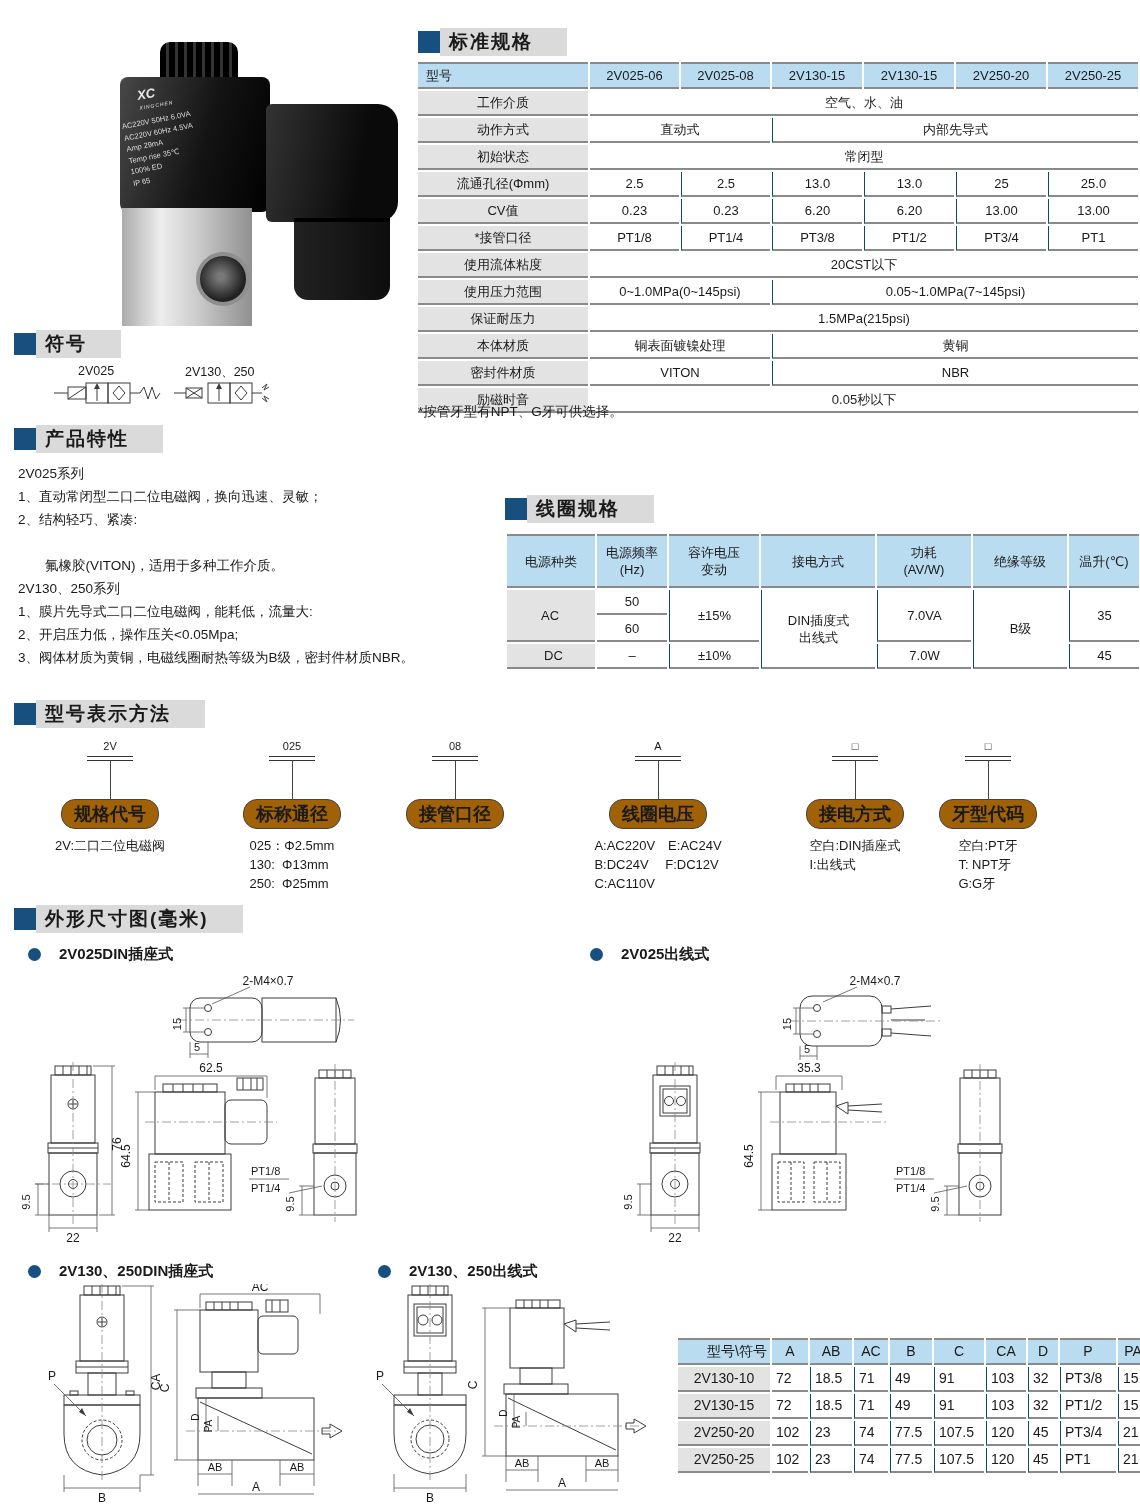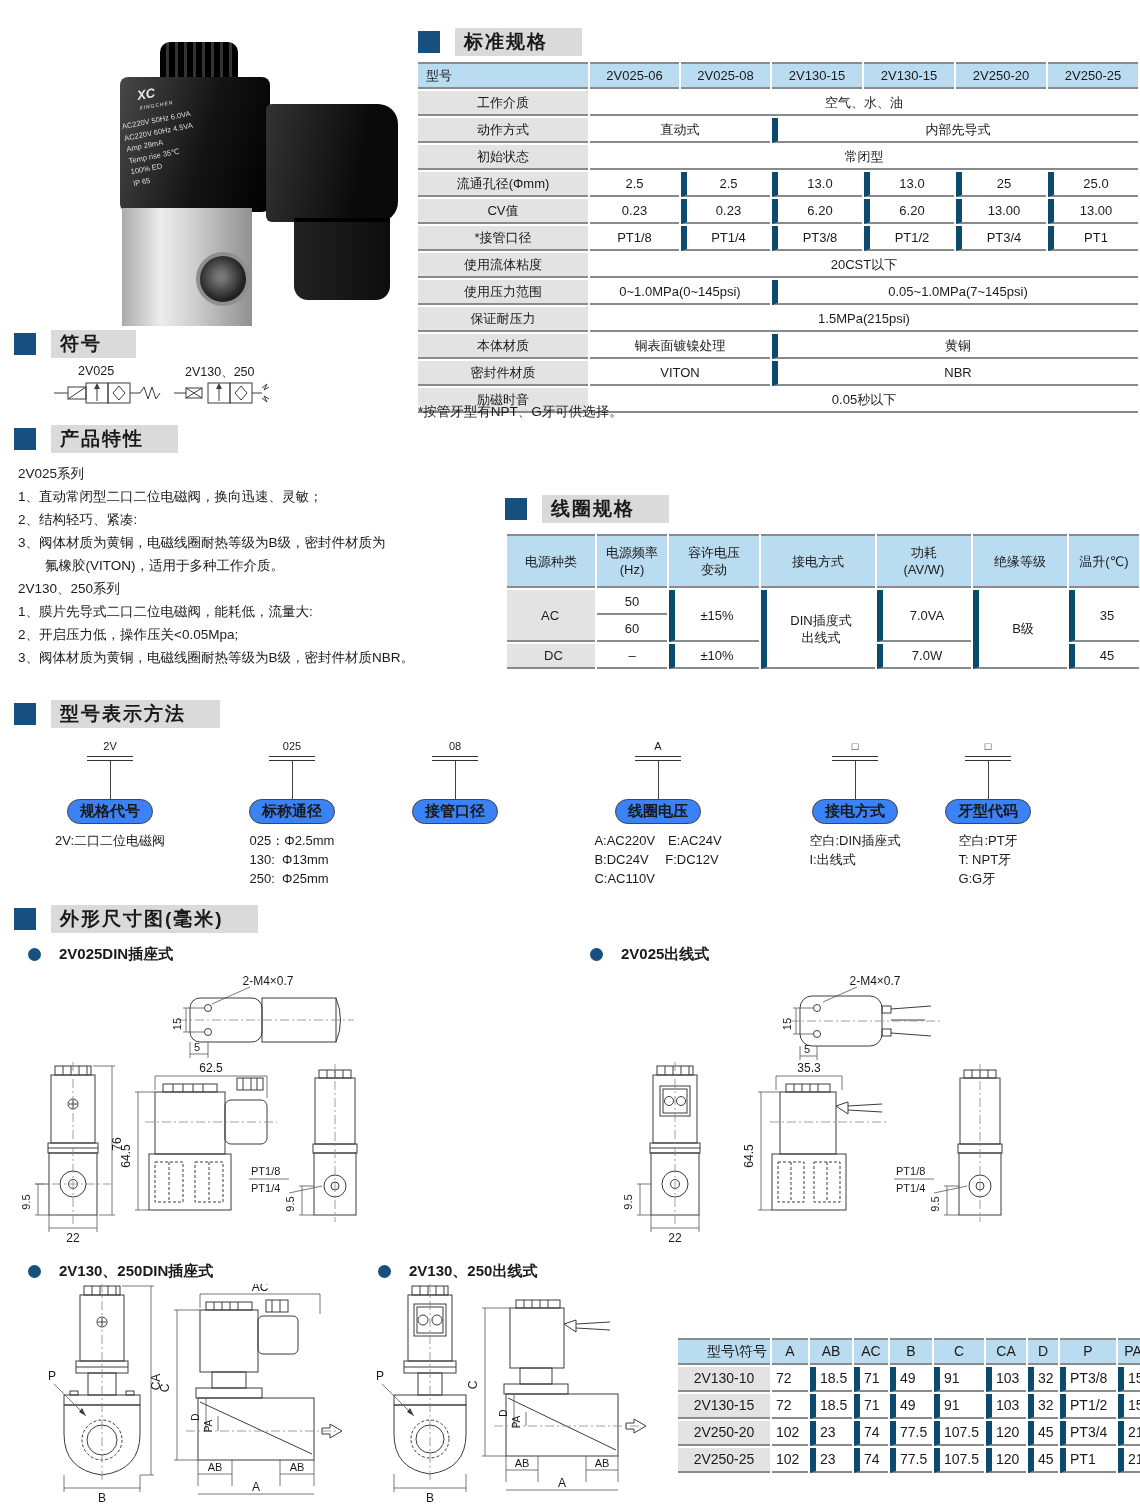--- a/index.html
+++ b/index.html
@@ -1,44 +1,44 @@
 <!DOCTYPE html>
 <html><head>
 <meta charset="utf-8">
 <style>
   html,body{margin:0;padding:0;background:#fff;}
   #page{position:relative;width:1140px;height:1504px;background:#fff;overflow:hidden;
         font-family:"Liberation Sans","DejaVu Sans",sans-serif;color:#1a1a1a;}
   .abs{position:absolute;}
   
-  .sec{position:absolute;display:flex;align-items:center;gap:15px;}
+  .sec{position:absolute;display:flex;align-items:center;gap:0;}
   .sec .sq{width:22px;height:22px;background:#17507e;flex:0 0 auto;}
   .sec .bar{background:#dadada;font-weight:bold;font-size:19px;line-height:26px;
             padding:1px 34px 1px 9px;letter-spacing:2px;white-space:nowrap;}
   
   .bul{position:absolute;display:flex;align-items:center;gap:18px;font-size:15px;font-weight:bold;}
   .bul .dot{width:13px;height:13px;border-radius:50%;background:#17507e;flex:0 0 auto;}
   
   table.t{border-collapse:separate;border-spacing:2px;table-layout:fixed;}
   table.t td{text-align:center;font-size:13px;line-height:17px;padding:3px 2px;
              border-bottom:2px solid #8a8a8a;overflow:hidden;}
   td.h{background:#badcf1;border-top:2px solid #8a8a8a;}
   td.lab{background:#e3e3e3;text-align:left;padding-left:8px;}
   td.d{background:#fff;}
-  td.vl{border-left:6px solid #0c4a6e;}
+  td.vl{border-left:1px solid #0c4a6e;}
   .preline{white-space:pre-line;}
   
   .feat{position:absolute;font-size:13.5px;line-height:23px;white-space:pre-line;}
   
   .mc{position:absolute;width:200px;display:flex;flex-direction:column;align-items:center;}
   .mc .code{font-size:11px;line-height:16px;}
   .mc .dbl{width:46px;height:3px;border-top:1px solid #333;border-bottom:1px solid #333;margin-top:2px;}
   .mc .stem{width:1px;height:38px;background:#444;}
-  .mc .pill{border:1.5px solid #444;border-radius:14px;padding:2px 12px;font-size:15px;
-            font-weight:bold;white-space:nowrap;background:#3b82f6;text-align:center;}
+  .mc .pill{border:1.5px solid #444;border-radius:14px;padding:2px 12px;font-size:18px;
+            font-weight:bold;white-space:nowrap;background:#a16207;text-align:center;}
   .mc .desc{margin-top:7px;font-size:13px;line-height:19px;white-space:pre;text-align:left;}
   svg text{fill:#1a1a1a;}
   .ln{stroke:#3c3c3c;stroke-width:1;fill:none;}
   .cl{stroke:#888;stroke-width:0.8;fill:none;stroke-dasharray:9 3 2 3;}
   .dm{stroke:#555;stroke-width:0.8;fill:none;}
   .hv{stroke:#3c3c3c;stroke-width:1;fill:none;stroke-dasharray:3 2;}
   
   #photo{position:absolute;left:80px;top:22px;width:330px;height:310px;}
   #photo .coil{position:absolute;left:40px;top:55px;width:150px;height:135px;border-radius:8px;
      background:linear-gradient(105deg,#484848,#141414 55%,#000);}
@@ -211,21 +211,20 @@
     <polyline class="ln" points="90,20 95,24 92,18 97,21"></polyline>
   </svg>
 
   <div class="sec" style="left:14px;top:425px;">
     <div class="sq"></div>
     <div class="bar">产品特性</div>
   </div>
   <div class="feat" style="left:18px;top:462px;">2V025系列</div>
   <div class="feat" style="left:18px;top:485px;">1、直动常闭型二口二位电磁阀，换向迅速、灵敏；</div>
   <div class="feat" style="left:18px;top:508px;">2、结构轻巧、紧凑:</div>
-  <div class="feat" style="left:18px;top:531px;">3、阀体材质为黄铜，电磁线圈耐热等级为B级，密封件材质为</div>
   <div class="feat" style="left:18px;top:554px;">　　氟橡胶(VITON)，适用于多种工作介质。</div>
   <div class="feat" style="left:18px;top:577px;">2V130、250系列</div>
   <div class="feat" style="left:18px;top:600px;">1、膜片先导式二口二位电磁阀，能耗低，流量大:</div>
   <div class="feat" style="left:18px;top:623px;">2、开启压力低，操作压关&lt;0.05Mpa;</div>
   <div class="feat" style="left:18px;top:646px;">3、阀体材质为黄铜，电磁线圈耐热等级为B级，密封件材质NBR。</div>
 
   <div class="sec" style="left:505px;top:495px;">
     <div class="sq"></div>
     <div class="bar">线圈规格</div>
   </div>

